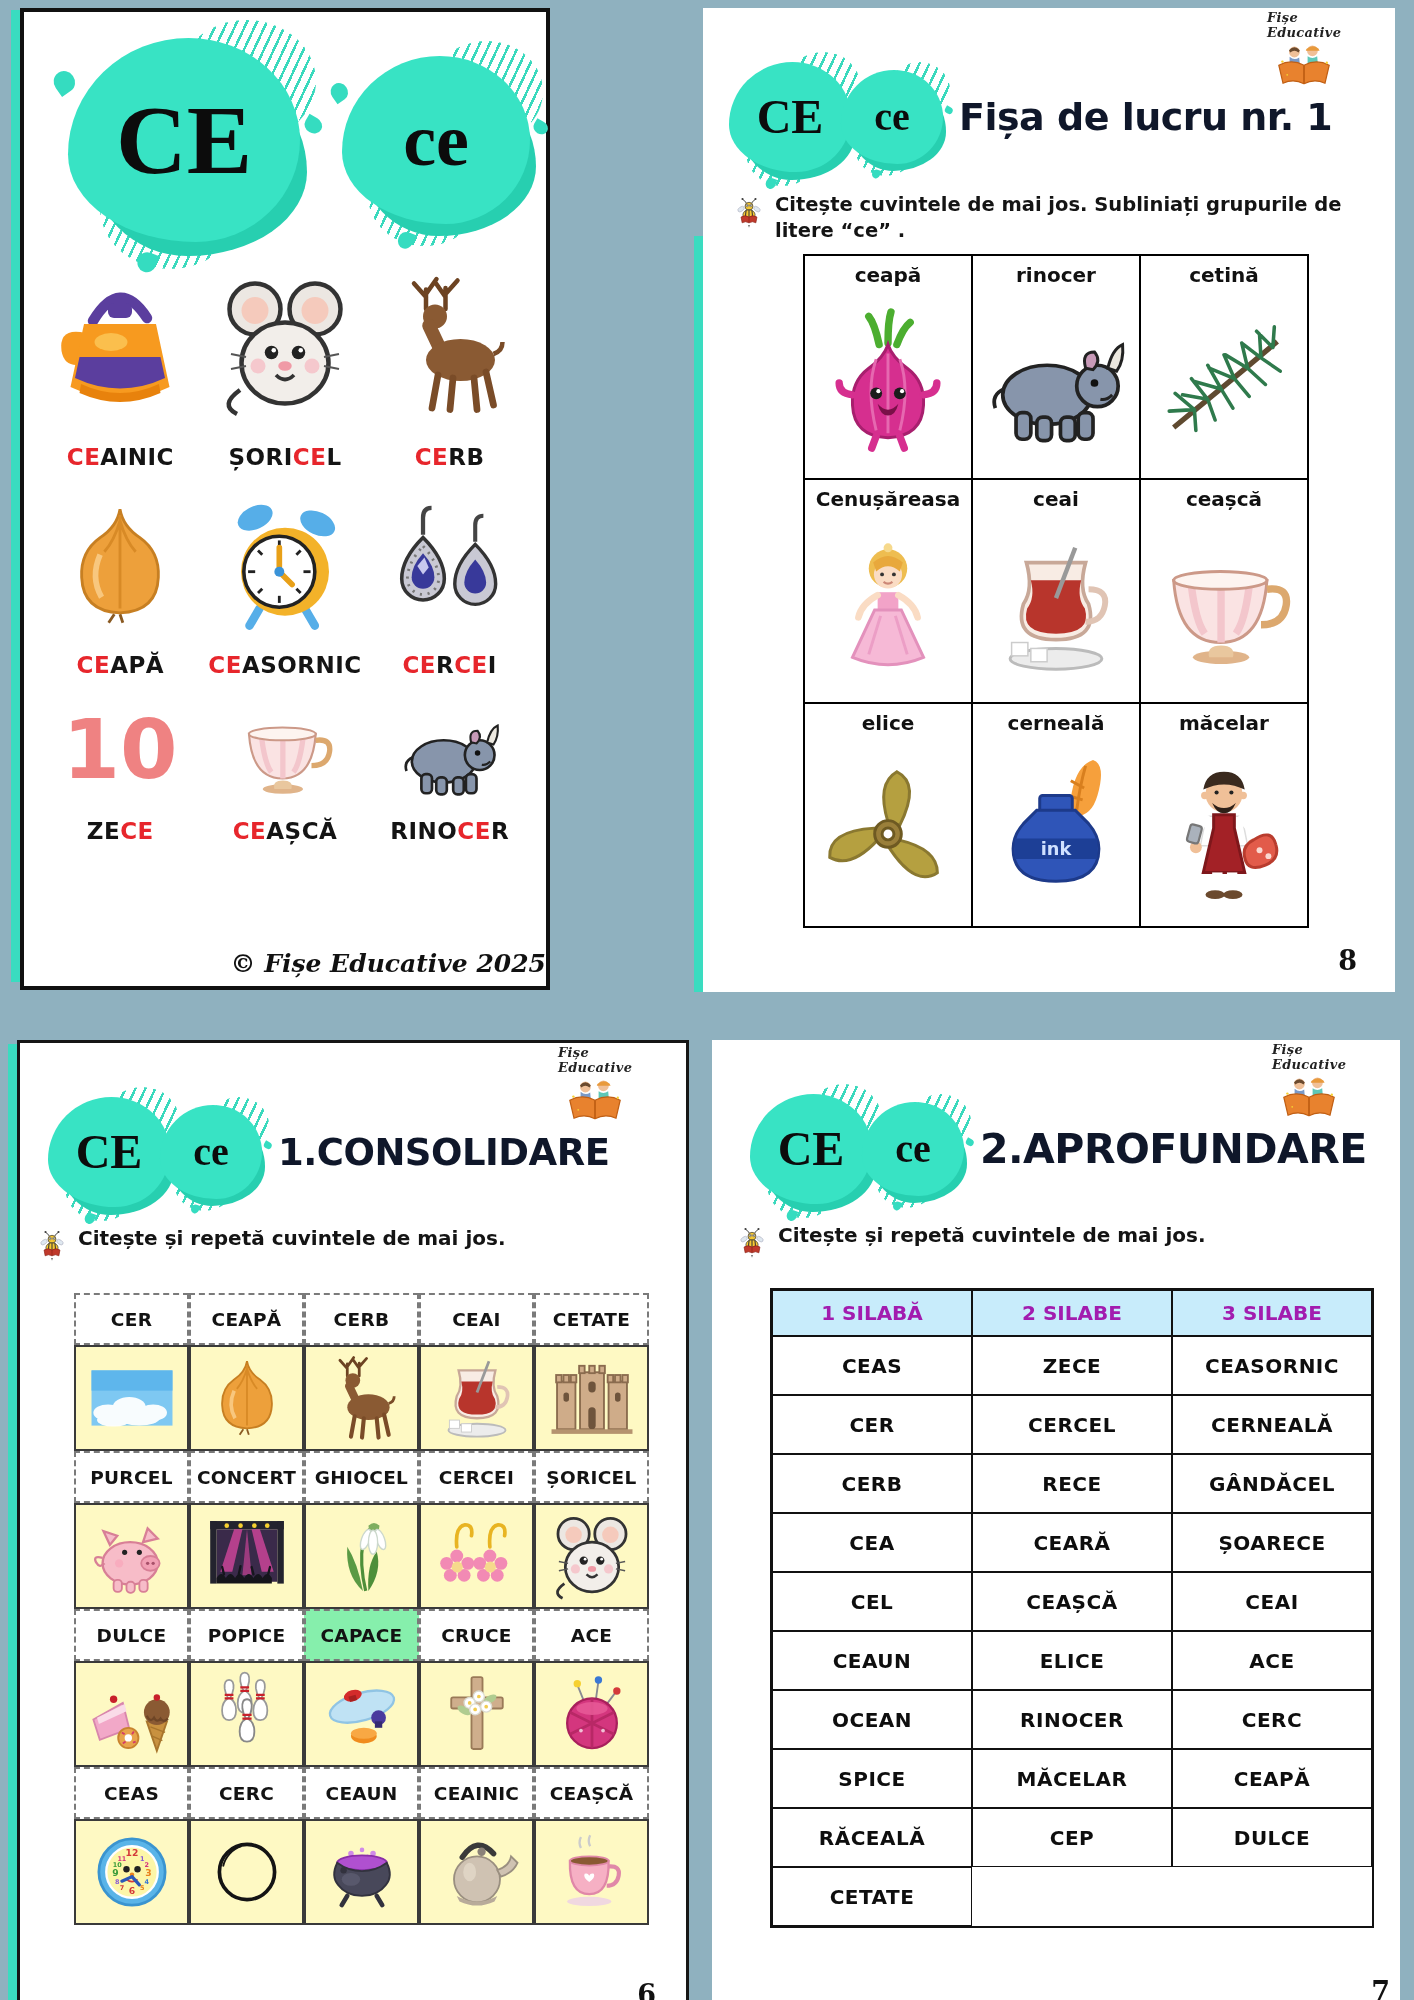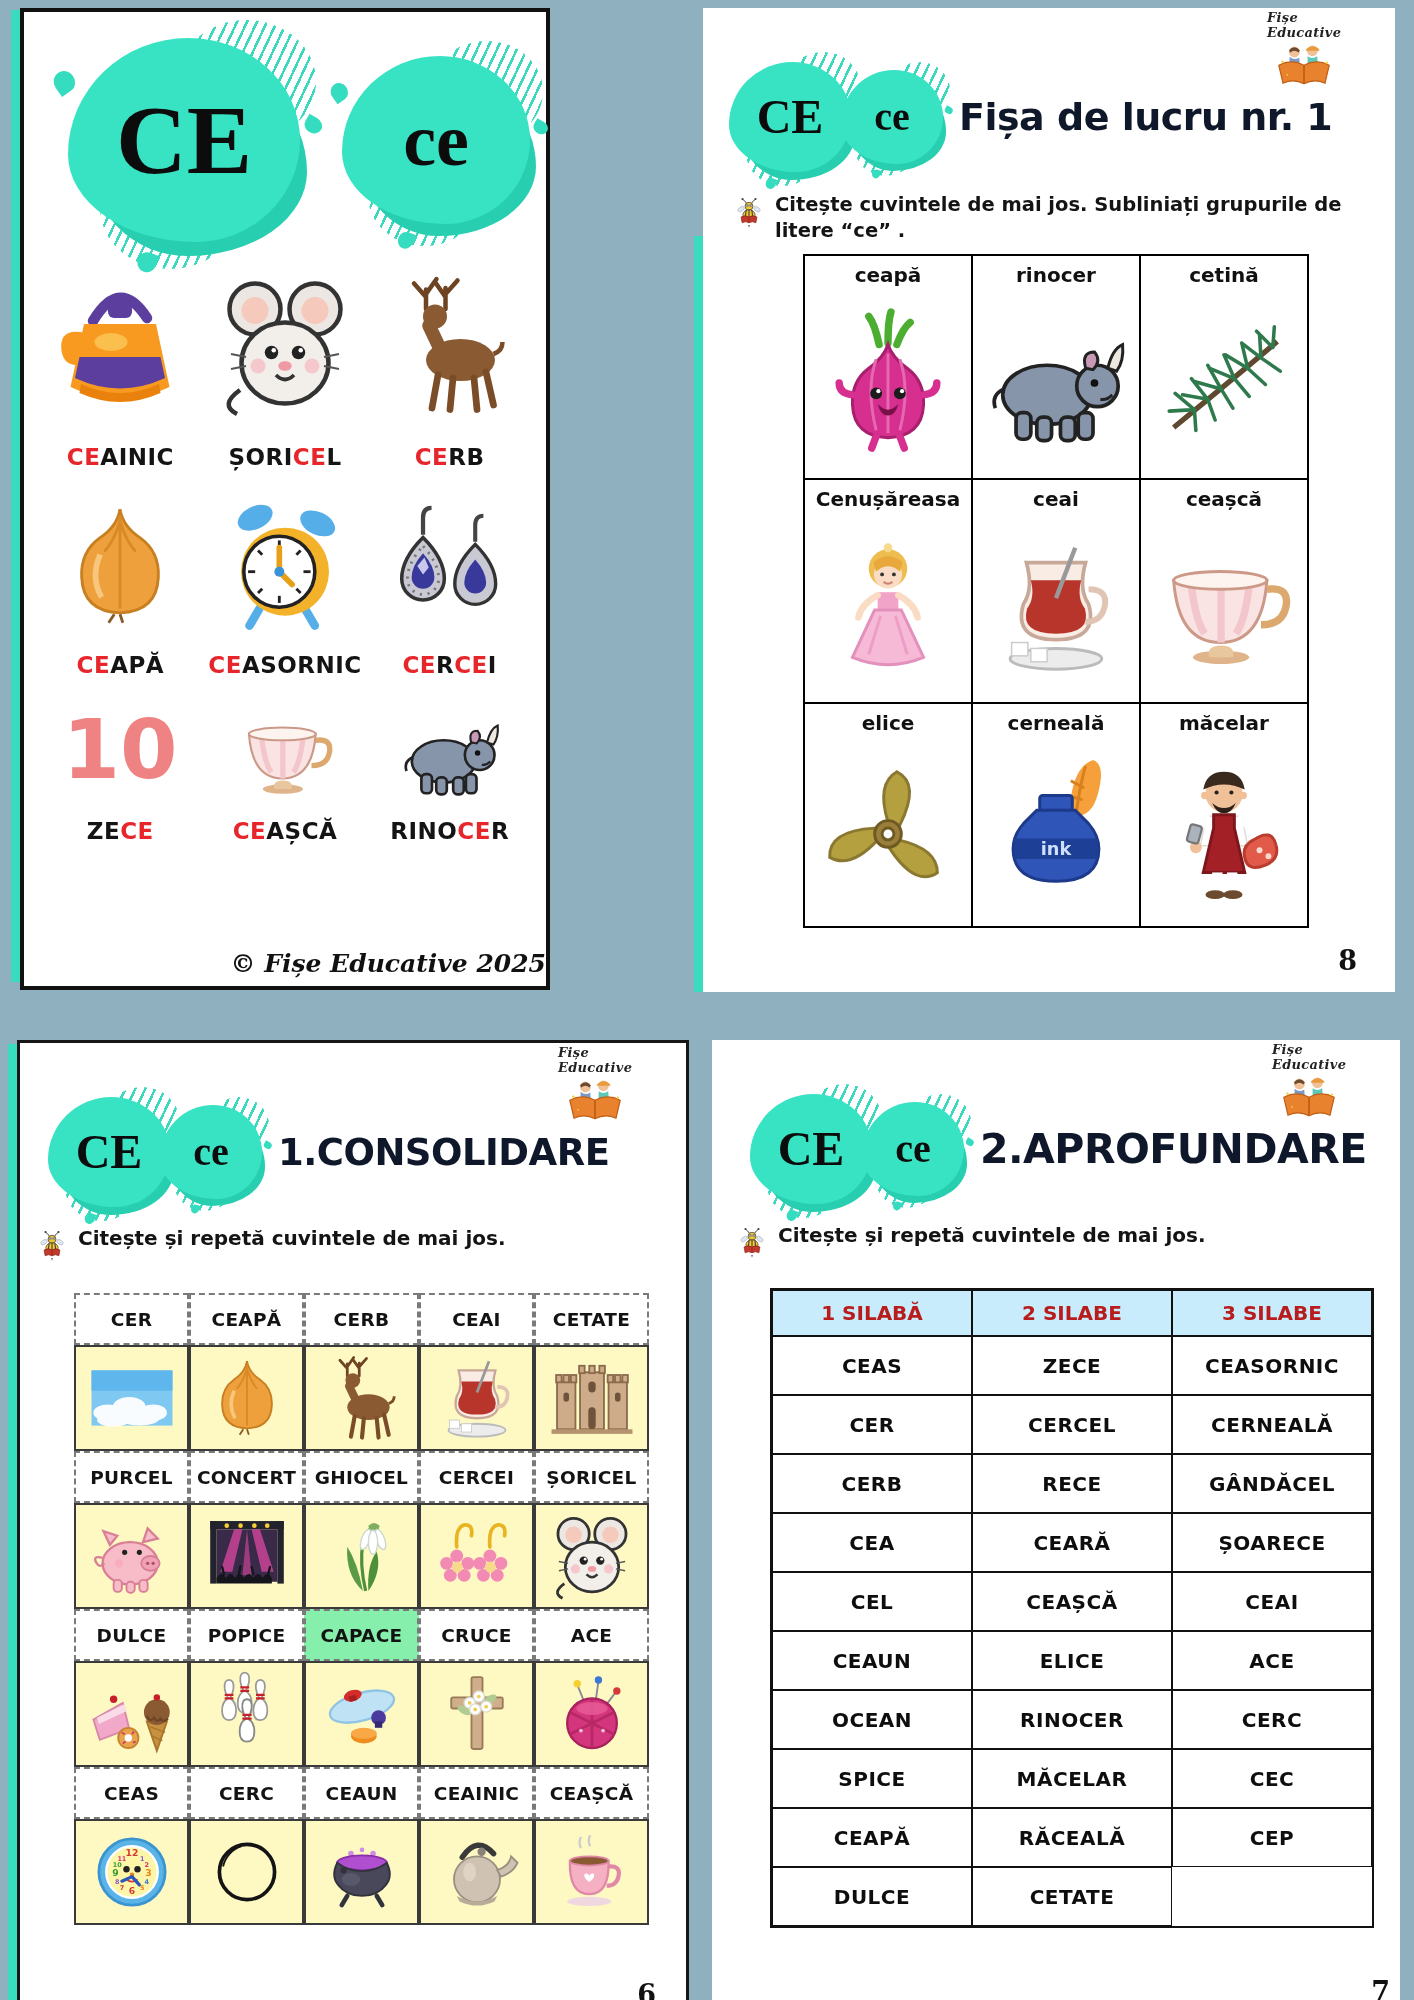--- a/index.html
+++ b/index.html
@@ -71,21 +71,21 @@
   .c-word.hl{background:#86efac}
   .c-img{border:2px solid #3a3a3a;height:106px;display:flex;align-items:center;justify-content:center;box-sizing:border-box;background:#fef9c3}
   .c-img svg{max-width:104px;max-height:96px;width:100px;height:92px}
   #page-cons .pagenum{right:30px;top:936px}
 
   
   #page-apro .header-row{margin:54px 0 0 38px}
   #page-apro .ws-title{font-size:41px}
   #page-apro .instr{margin:18px 20px 0 22px;font-size:20px}
   .apro-table{position:absolute;left:58px;top:248px;display:grid;grid-template-columns:repeat(3,200px);border:2px solid #111}
-  .a-head{background:#c8ecfb;border:1.5px solid #111;height:46px;display:flex;align-items:center;justify-content:center;font-size:20px;font-weight:bold;color:#b91c1c;box-sizing:border-box}
+  .a-head{background:#c8ecfb;border:1.5px solid #111;height:46px;display:flex;align-items:center;justify-content:center;font-size:20px;font-weight:bold;color:#a21caf;box-sizing:border-box}
   .a-cell{border:1.5px solid #111;height:59px;display:flex;align-items:center;justify-content:center;font-size:20px;font-weight:bold;color:#0e0e0e;letter-spacing:.5px;box-sizing:border-box}
   #page-apro .pagenum{right:10px;top:936px}
 
   .svg-holder{display:flex;align-items:center;justify-content:center;width:100%;height:100%}
 </style>
 </head>
 <body>
 
 <div id="canvas">
   <div class="teal-edge" style="left:11px;top:10px;width:9px;height:972px"></div>
@@ -1056,21 +1056,20 @@
         <div class="a-cell">CEAȘCĂ</div>
         <div class="a-cell">CEAI</div>
         <div class="a-cell">CEAUN</div>
         <div class="a-cell">ELICE</div>
         <div class="a-cell">ACE</div>
         <div class="a-cell">OCEAN</div>
         <div class="a-cell">RINOCER</div>
         <div class="a-cell">CERC</div>
         <div class="a-cell">SPICE</div>
         <div class="a-cell">MĂCELAR</div>
-        <div class="a-cell">CEC</div>
         <div class="a-cell">CEAPĂ</div>
         <div class="a-cell">RĂCEALĂ</div>
         <div class="a-cell">CEP</div>
         <div class="a-cell">DULCE</div>
         <div class="a-cell">CETATE</div>
       </div>
     <div class="pagenum">7</div>
   </section>
 </div>
 

